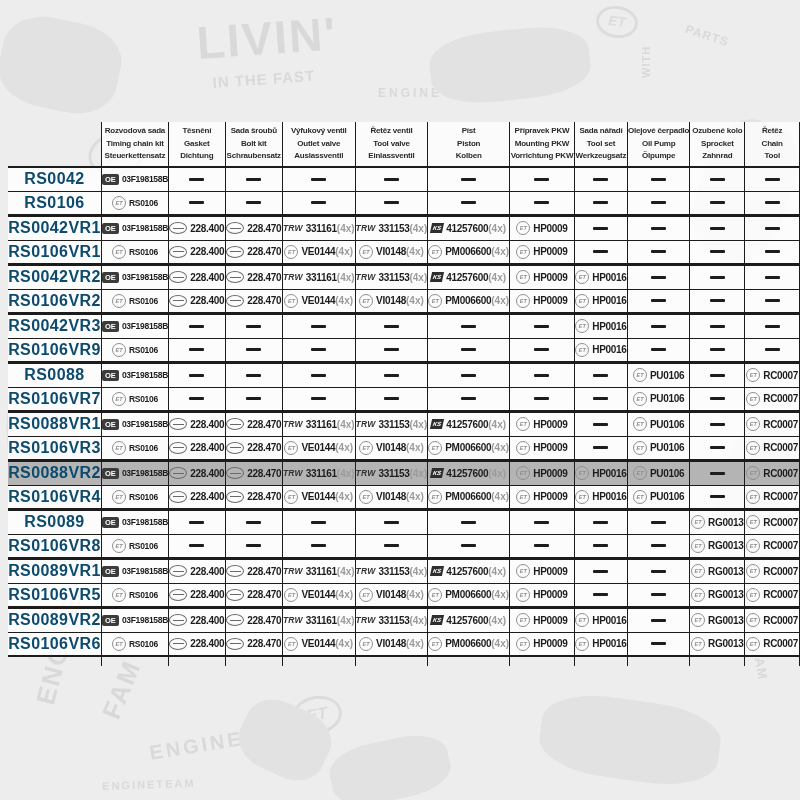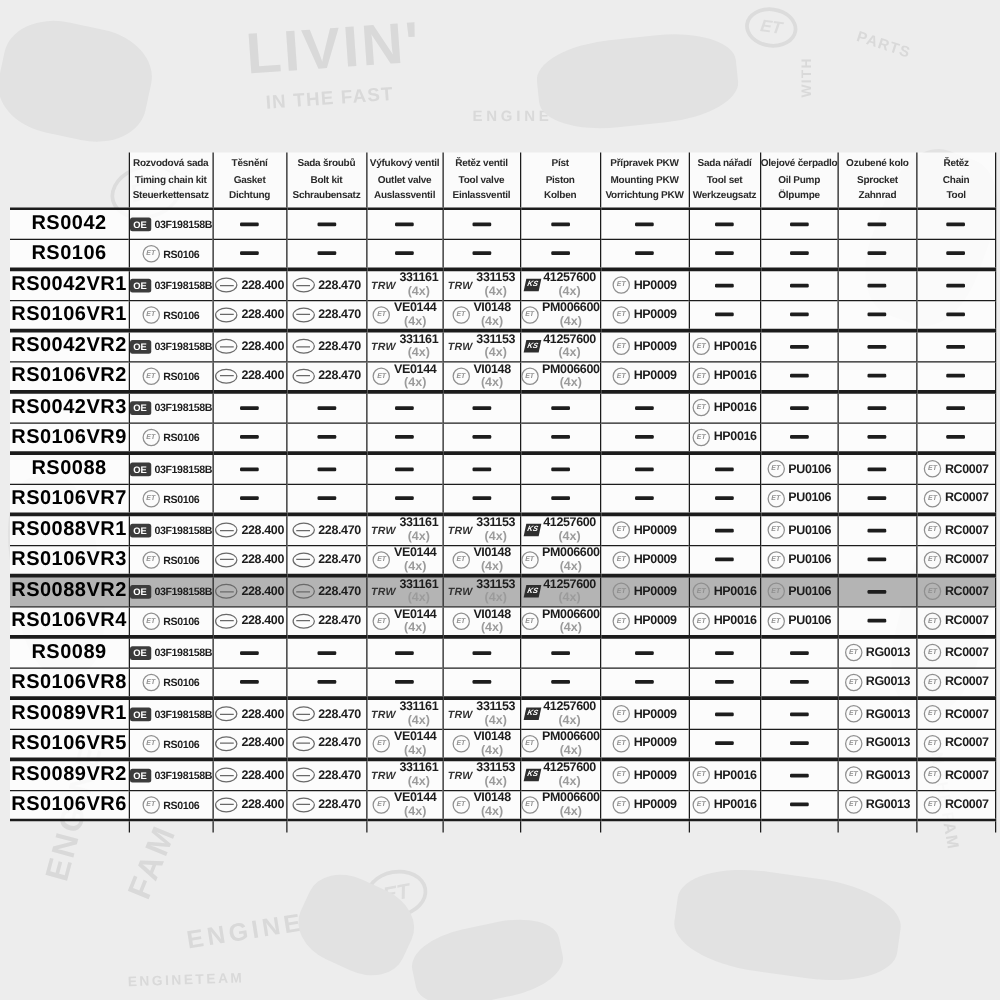--- a/index.html
+++ b/index.html
@@ -18,33 +18,33 @@
   
   table.parts{position:absolute;left:8px;top:122px;z-index:1;
               border-collapse:collapse;table-layout:fixed;}
   th,td{padding:0;margin:0;text-align:center;vertical-align:middle;
         border-right:1.5px solid #1c1c1c;overflow:visible;}
   thead th{height:44px;border-bottom:2.5px solid #1c1c1c;
            font-size:8px;font-weight:bold;color:#2a2a2a;line-height:1.55;
            letter-spacing:-0.2px;background:rgba(255,255,255,0.78);white-space:nowrap;}
   thead th.corner{background:transparent;}
   tbody th,tbody td{height:22.5px;background:rgba(255,255,255,0.82);}
-  tbody th.rowlabel{font-size:16px;font-weight:bold;color:#000000;letter-spacing:0.4px;}
+  tbody th.rowlabel{font-size:16px;font-weight:bold;color:#0c4a6e;letter-spacing:0.4px;}
   tr.pair-second>*{border-top:1.5px solid #1c1c1c;}
   tr.pair-start>*{border-top:3px solid #1c1c1c;}
   tr.last>*{border-bottom:2.5px solid #1c1c1c;}
   tr.highlight>*{background:#b4b4b4;}
   tr.stub>*{height:9px;background:transparent;border-top:none;}
 
   .cw{display:flex;align-items:center;justify-content:center;gap:3px;}
   .dash{display:inline-block;width:15px;height:2.8px;background:#1d1d1d;border-radius:1px;}
   .code{font-size:10px;font-weight:bold;color:#1c1c1c;letter-spacing:-0.3px;white-space:nowrap;}
   td.c0 .code{font-size:8.5px;}
   td.c5 .code{font-size:10px;text-align:center;}
-  .stack{display:flex;flex-direction:column;align-items:center;line-height:1.1;}
+  .stack{display:flex;flex-direction:row;align-items:center;line-height:1.1;}
   .sub{font-size:10px;font-weight:bold;color:#9b9b9b;letter-spacing:0;}
 
   .bdg{flex:none;}
   .bdg.oe{display:inline-flex;align-items:center;justify-content:center;
           width:17px;height:11px;background:#3c3c3c;color:#ffffff;
           font-size:7.5px;font-weight:bold;border-radius:2px;}
   .bdg.et{display:inline-flex;align-items:center;justify-content:center;
           width:12px;height:12px;border:1.2px solid #8f8f8f;border-radius:50%;
           color:#8f8f8f;font-size:5.5px;font-weight:bold;font-style:italic;}
   .bdg.elring{display:inline-flex;align-items:center;justify-content:center;

